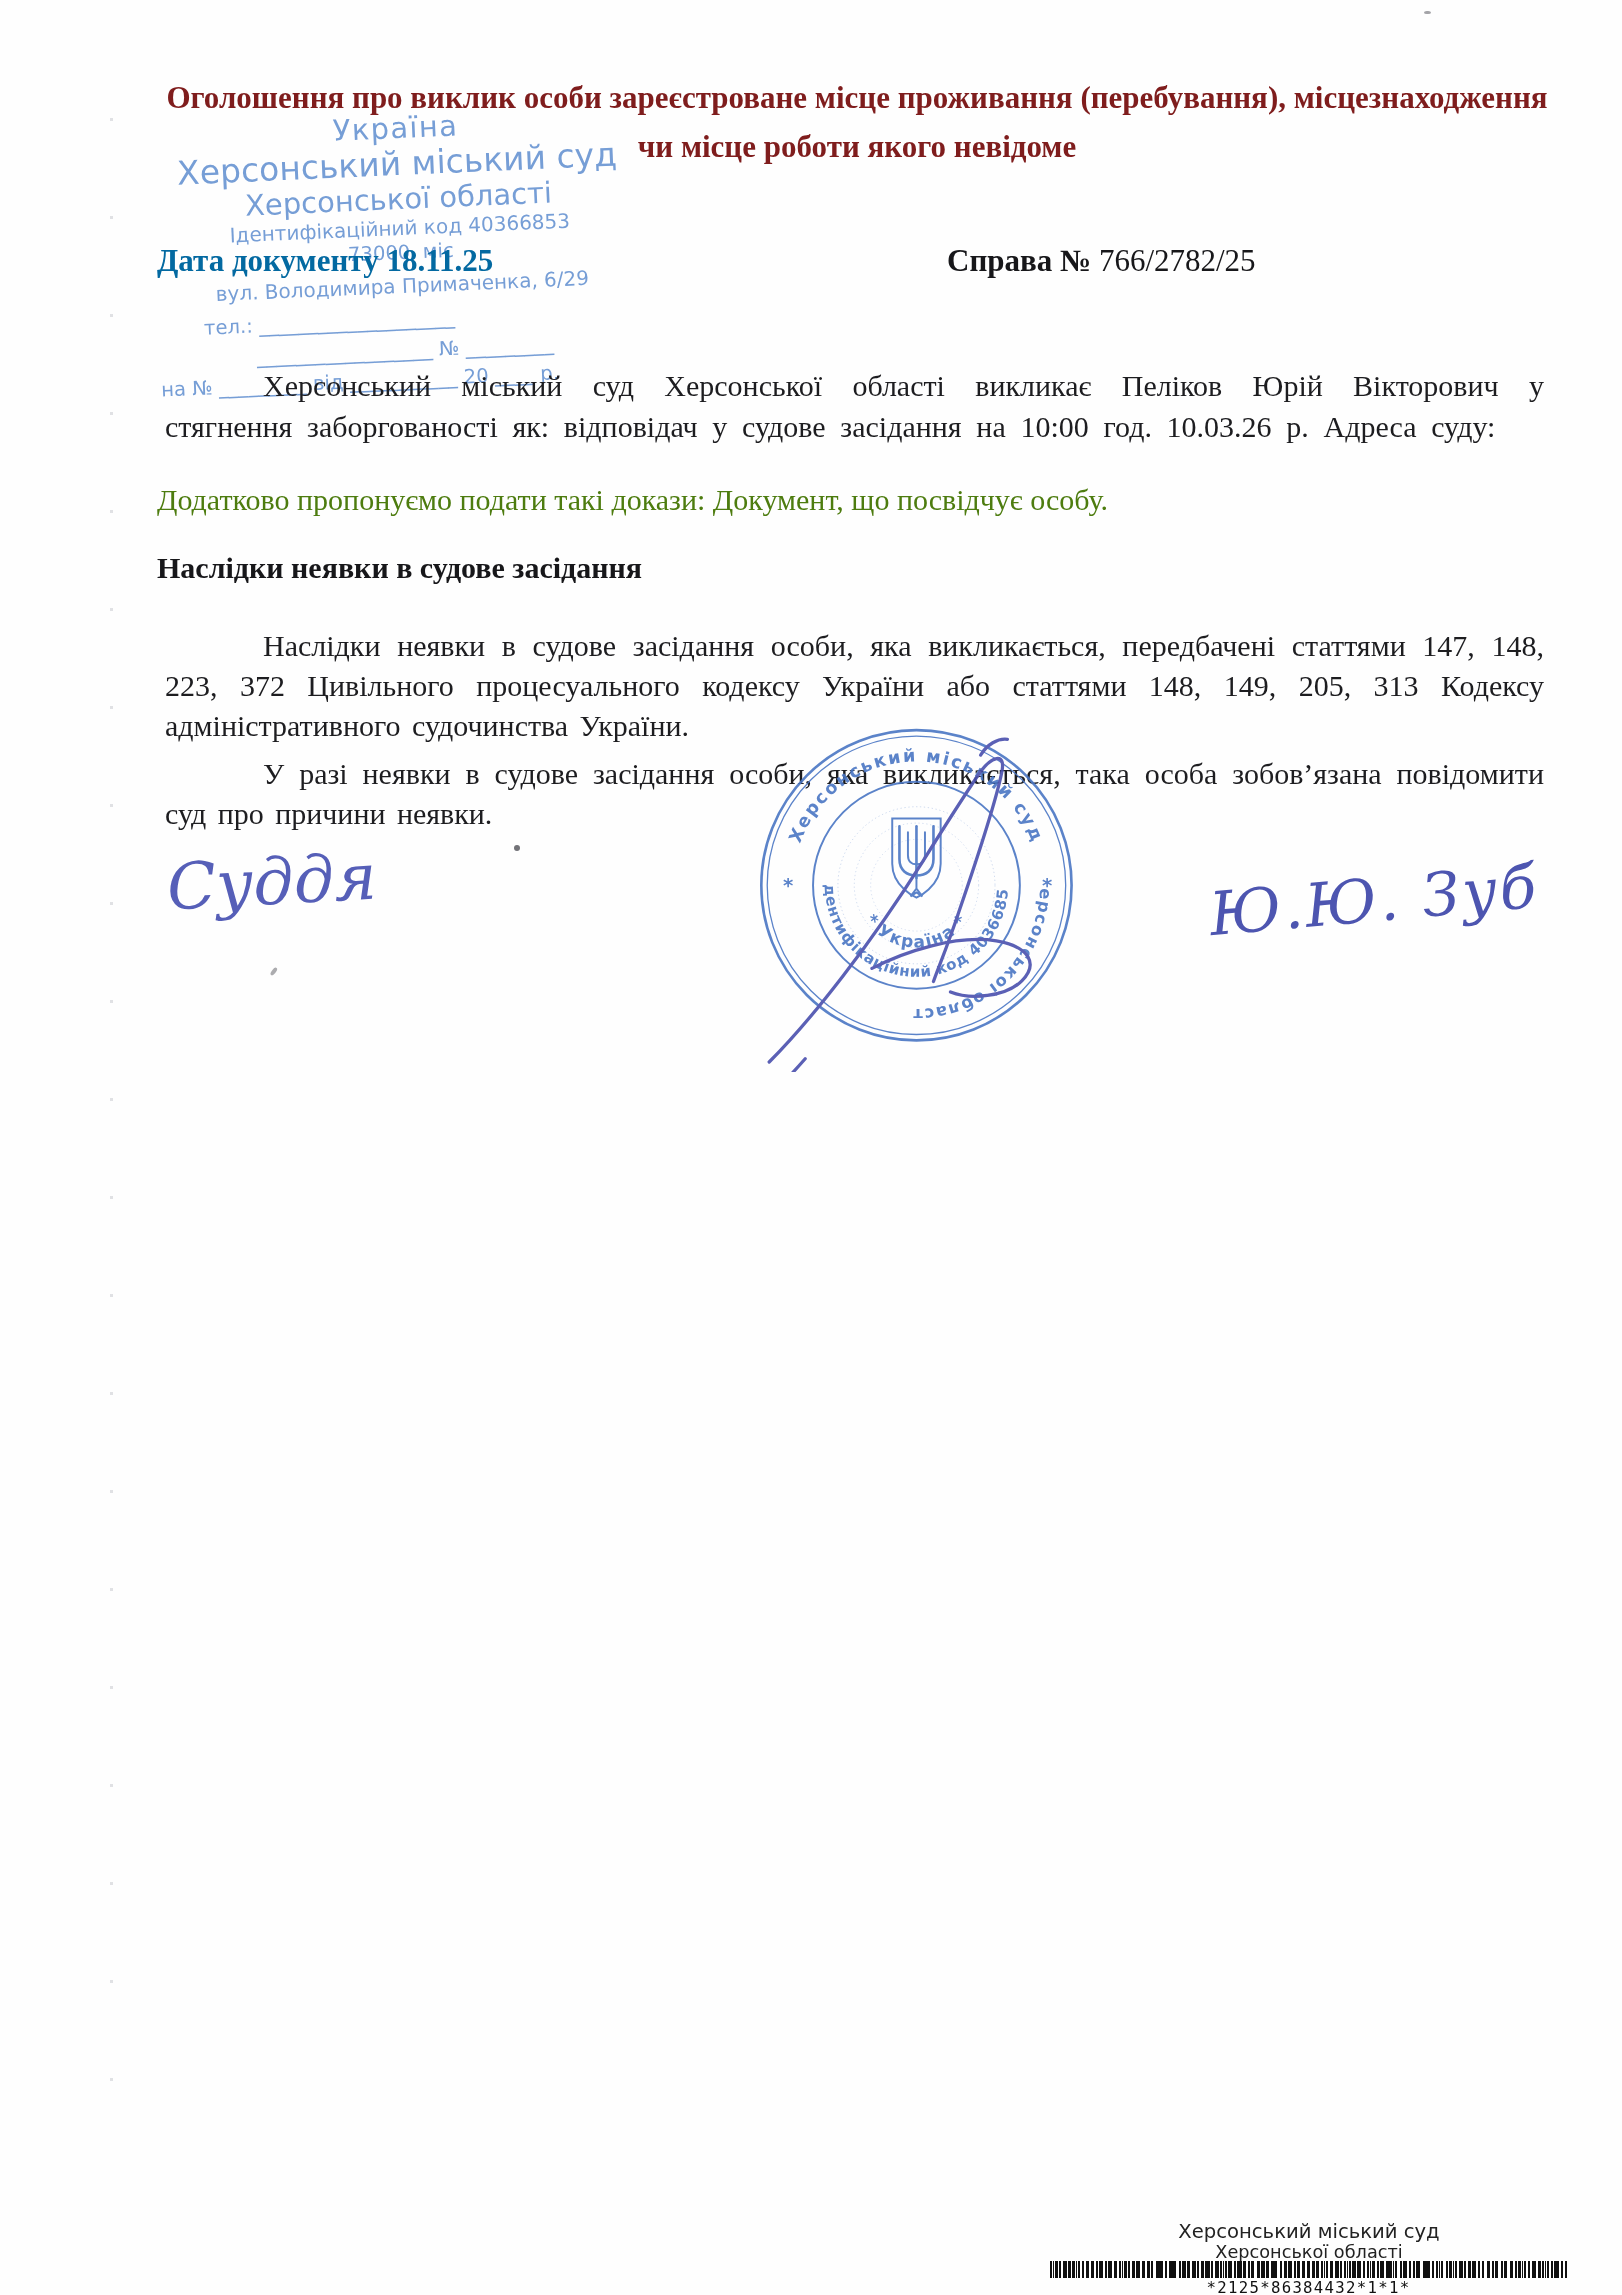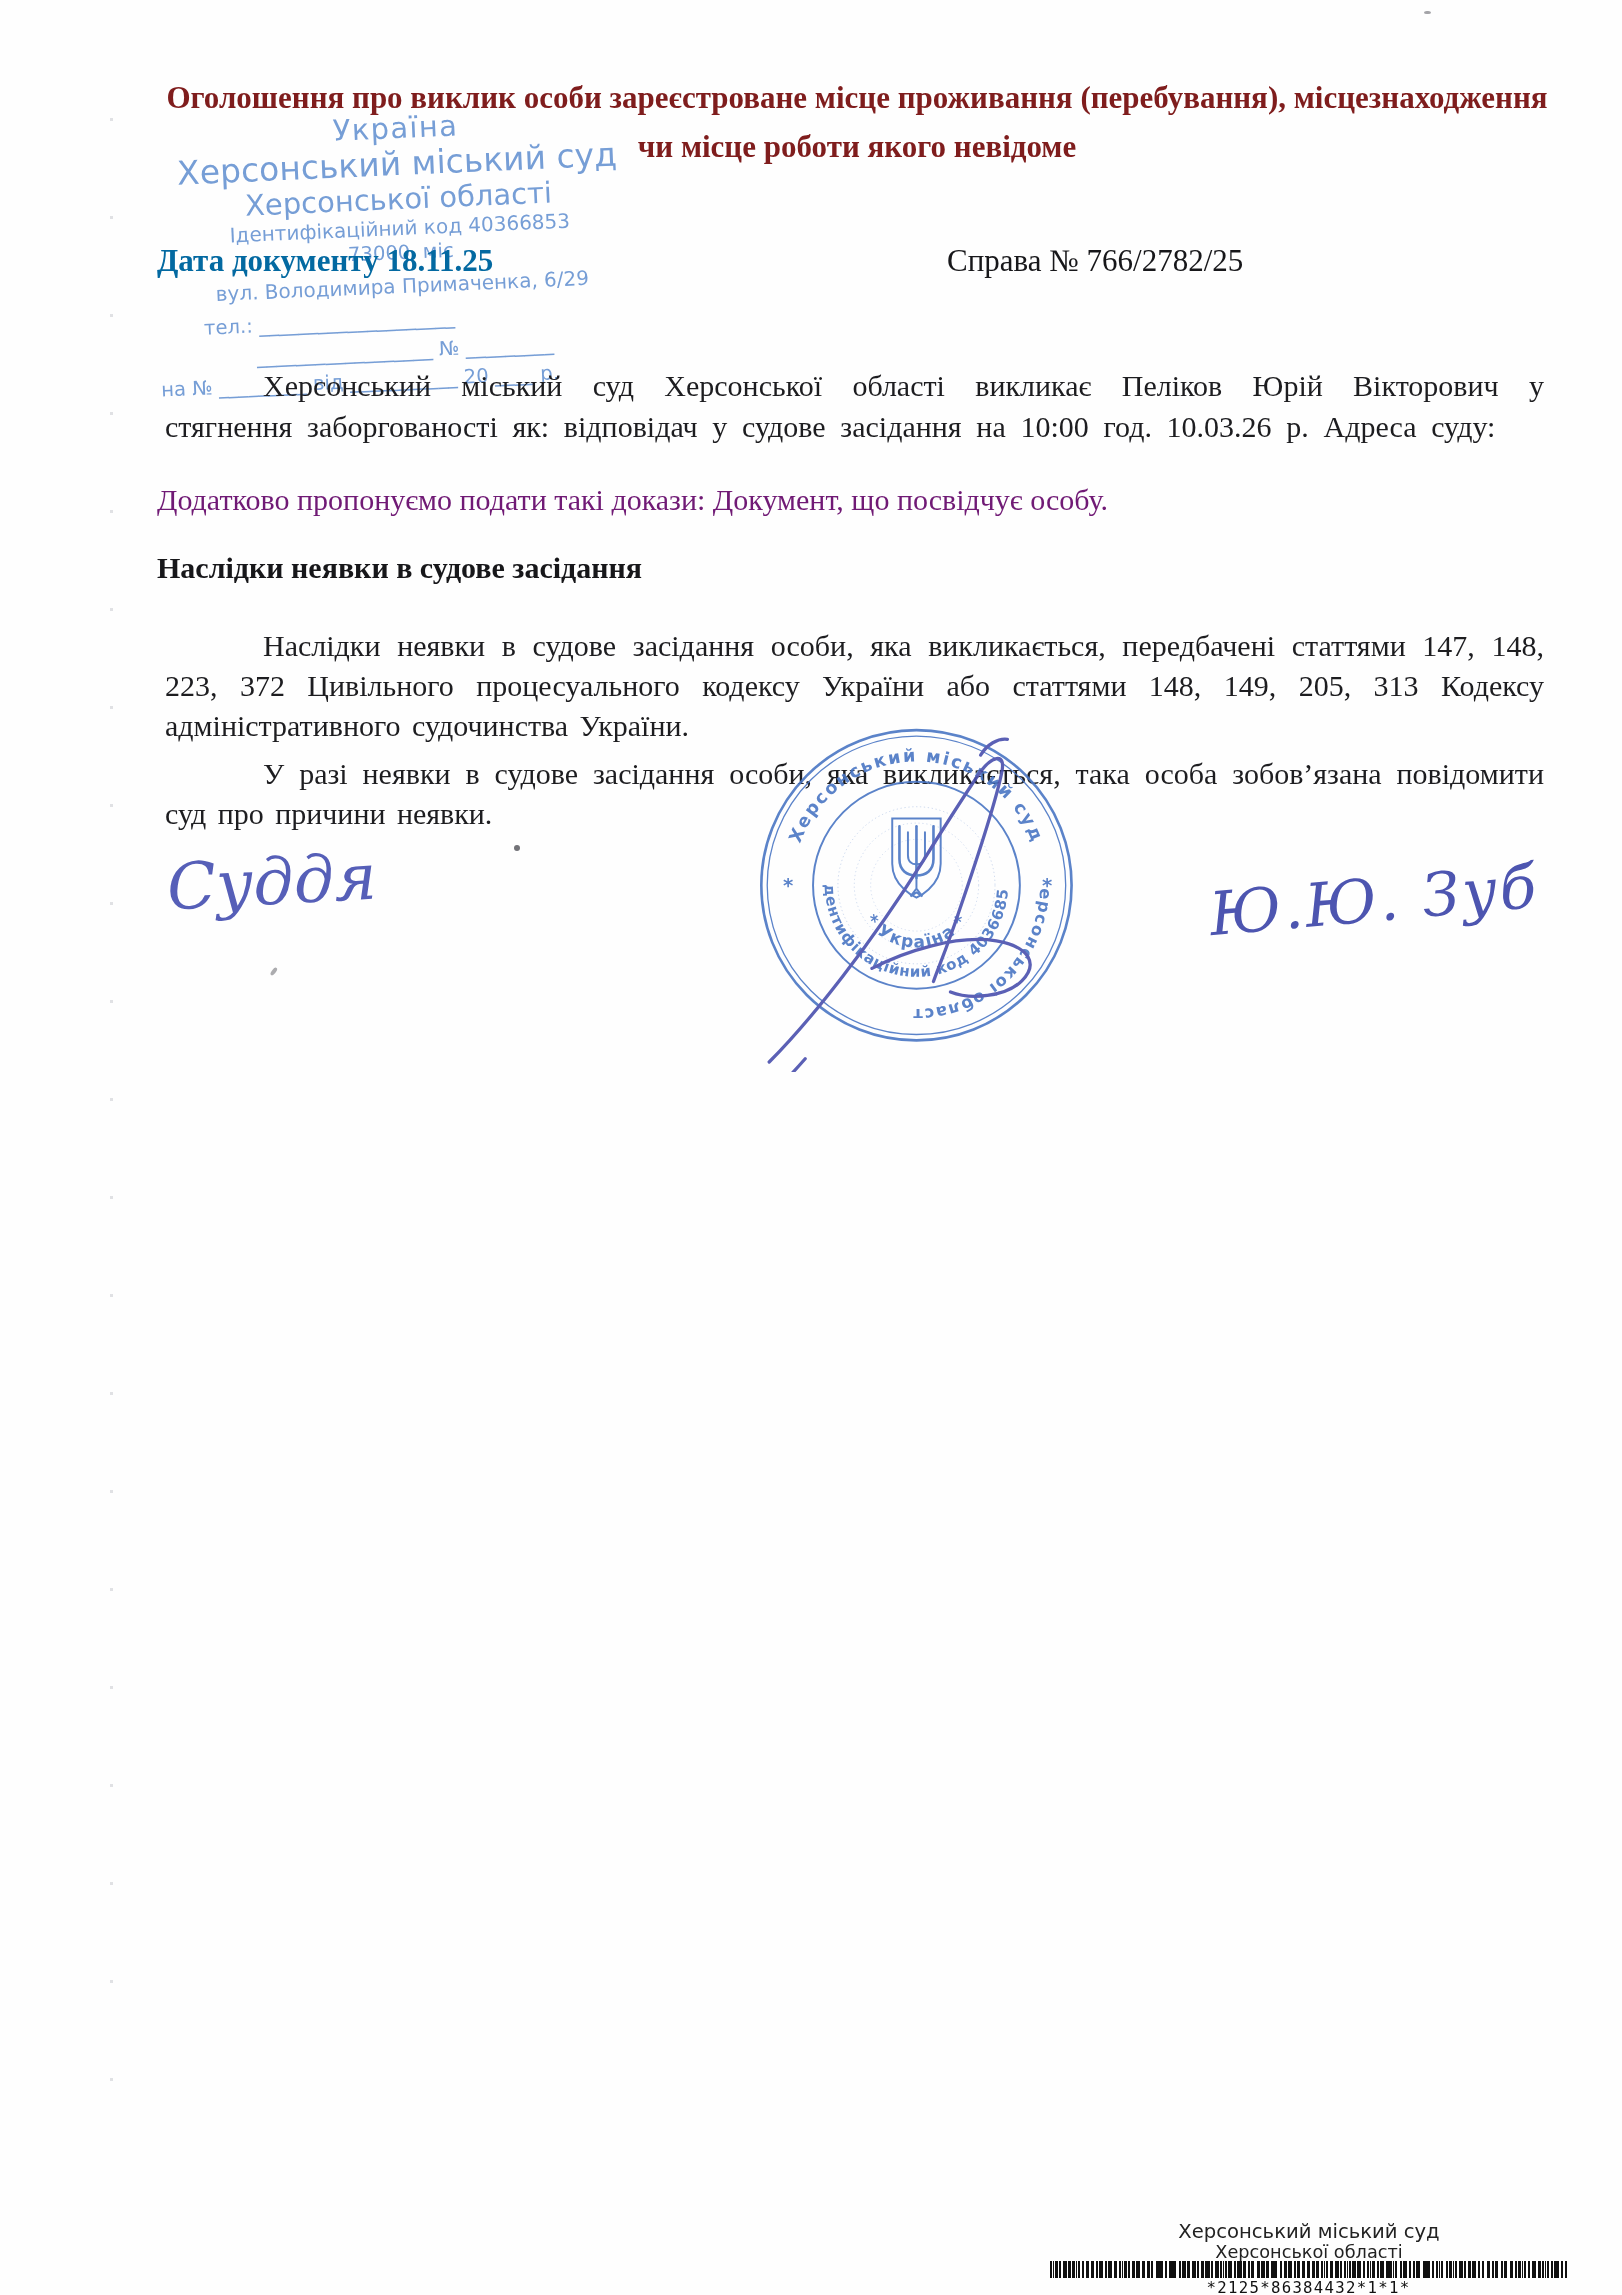--- a/index.html
+++ b/index.html
@@ -5,25 +5,25 @@
   html,body{margin:0;padding:0;background:#ffffff;}
   body{width:1623px;height:2295px;overflow:hidden;font-family:"Liberation Serif",serif;}
   .page{position:relative;width:1623px;height:2295px;background:#fefefe;overflow:hidden;}
 
   
   .title{position:absolute;left:157px;top:73px;width:1400px;text-align:center;
          font-weight:bold;font-size:31px;line-height:49px;color:#7f1d1d;z-index:3;}
   .meta-row{position:absolute;left:157px;top:243px;width:1400px;height:39px;z-index:3;}
   .date-line{position:absolute;left:0;top:0;font-weight:bold;font-size:31px;color:#0369a1;}
   .case-line{position:absolute;left:790px;top:0;font-size:31px;color:#17171a;}
-  .case-line b{font-weight:normal;}
+  .case-line b{font-weight:bold;}
   .summons{position:absolute;left:157px;top:357px;width:1395px;font-size:30px;line-height:41px;
            color:#1d1d20;text-align:justify;word-spacing:7.2px;z-index:3;}
   .summons p,.paras p{margin:8px;text-indent:98px;}
-  .evidence{position:absolute;left:157px;top:483px;width:1395px;font-size:30px;color:#701a75;z-index:3;}
+  .evidence{position:absolute;left:157px;top:483px;width:1395px;font-size:30px;color:#4d7c0f;z-index:3;}
   .section-heading{position:absolute;left:157px;top:551px;width:1395px;
            font-weight:bold;font-size:30px;color:#17171a;z-index:3;}
   .paras{position:absolute;left:157px;top:618px;width:1395px;font-size:30px;line-height:40px;
            color:#1d1d20;text-align:justify;word-spacing:3.9px;z-index:3;}
 
   
   .stamp{position:absolute;left:149px;top:110px;width:504px;height:291px;z-index:2;
          transform:rotate(-2.5deg);color:#6b96d3;font-family:"DejaVu Sans",sans-serif;opacity:.92;}
   .stamp div{position:absolute;left:0;width:100%;text-align:center;white-space:nowrap;}
   .st-country{top:1.3px;font-size:29px;letter-spacing:1.3px;}

